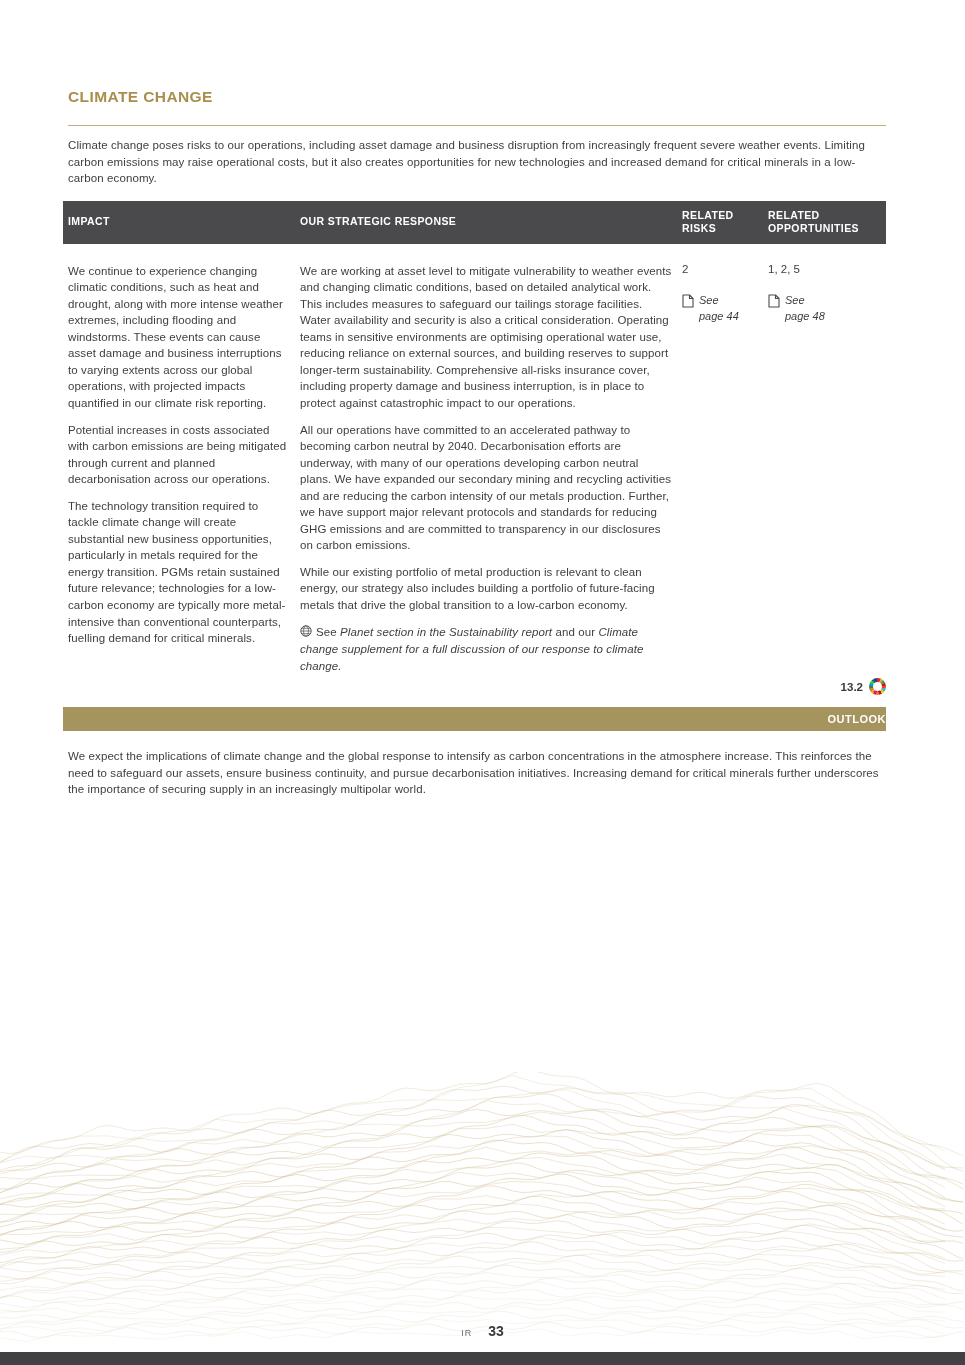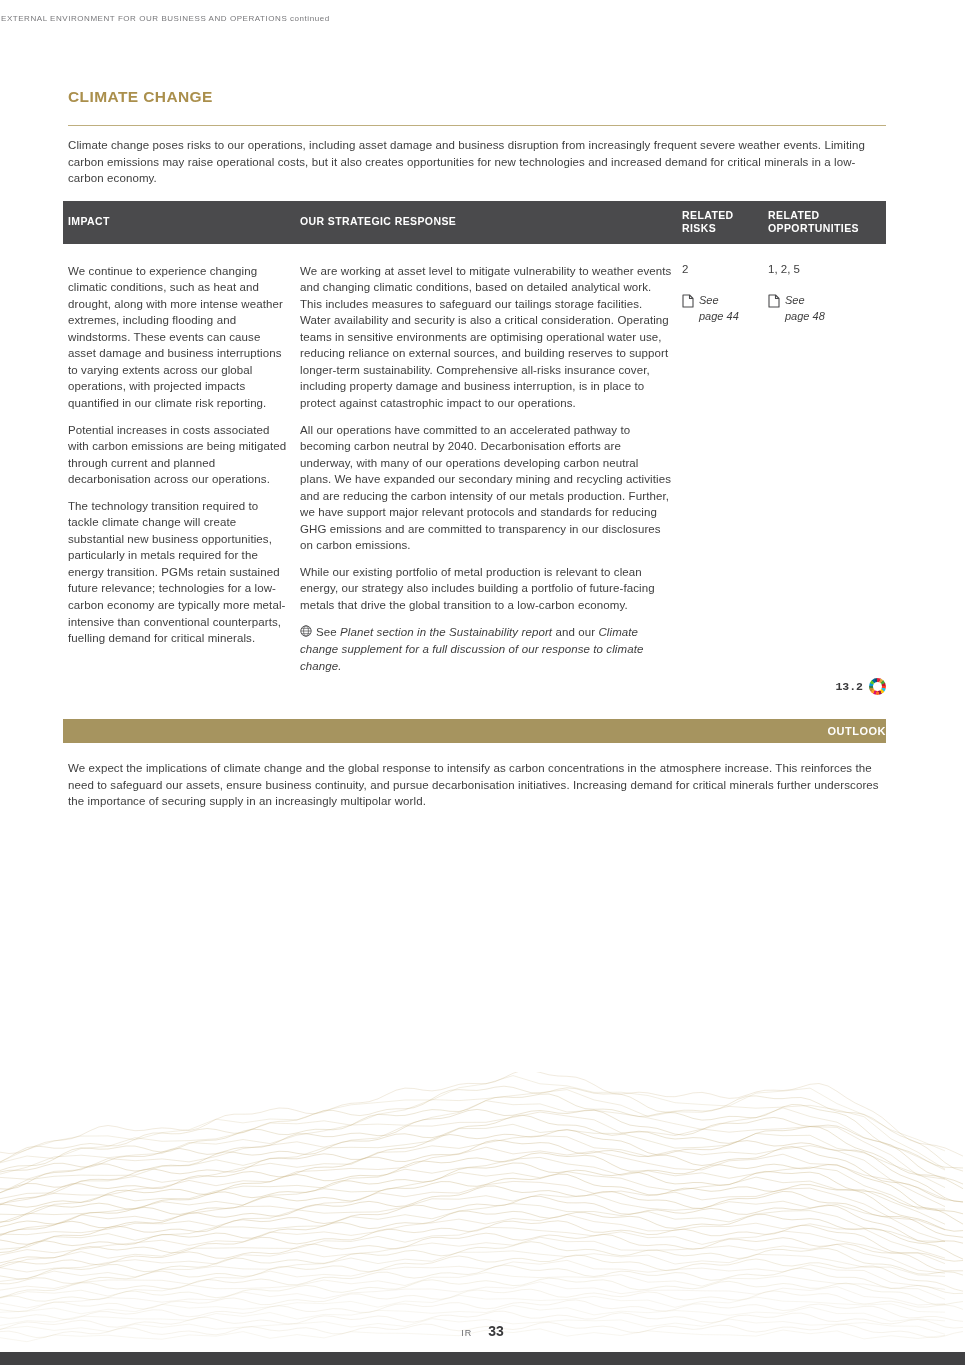--- a/index.html
+++ b/index.html
@@ -43,21 +43,21 @@
   .see-page { display:flex; gap:5px; font-size:11px; font-style:italic; cursor:pointer; }
   .page-icon svg { display:block; margin-top:1px; }
   .see-lines { display:flex; flex-direction:column; line-height:1.45; }
   .see-lines .pg { white-space:nowrap; }
 
   .note .globe-icon { display:inline-block; vertical-align:-1px; margin-right:4px; }
   .note em { font-style:italic; }
 
   .sdg-row {
     display:flex; justify-content:flex-end; align-items:center; gap:6px;
-    margin:4px 0 24px; font-weight:bold; font-size:11.5px; color:#3a3a3c;font-family:Liberation Mono, monospace;
+    margin:4px 0 12px; font-weight:bold; font-size:11.5px; color:#3a3a3c;
   }
   .sdg-wheel {
     width:17px; height:17px; border-radius:50%; position:relative;
     background:conic-gradient(#E5243B 0 6%,#DDA63A 0 12%,#4C9F38 0 18%,#C5192D 0 24%,
       #FF3A21 0 29%,#26BDE2 0 35%,#FCC30B 0 41%,#A21942 0 47%,#FD6925 0 53%,
       #DD1367 0 59%,#FD9D24 0 65%,#BF8B2E 0 71%,#3F7E44 0 76%,#0A97D9 0 82%,
       #56C02B 0 88%,#00689D 0 94%,#19486A 0 100%);
   }
   .sdg-wheel::after { content:""; position:absolute; inset:4px; background:#fff; border-radius:50%; }
 
@@ -79,21 +79,20 @@
   .bottom-bar {
     position:absolute; left:0; bottom:0; width:100%; height:13px;
     background:var(--bottom-bar, #414143); z-index:4;
   }
 </style>
 </head>
 <body>
 
 <div class="page">
 
-  <div class="running-header">EXTERNAL ENVIRONMENT FOR OUR BUSINESS AND OPERATIONS continued</div>
 
   <div class="content">
 
     <div class="title-block">
       <h1 class="title">CLIMATE CHANGE</h1>
     </div>
 
     <p class="intro">Climate change poses risks to our operations,  including asset damage and business disruption from increasingly frequent severe weather events. Limiting carbon emissions may raise operational costs, but it also creates opportunities for new technologies and increased demand for critical minerals in a low-carbon economy.</p>
 
     <div class="impact-table">

